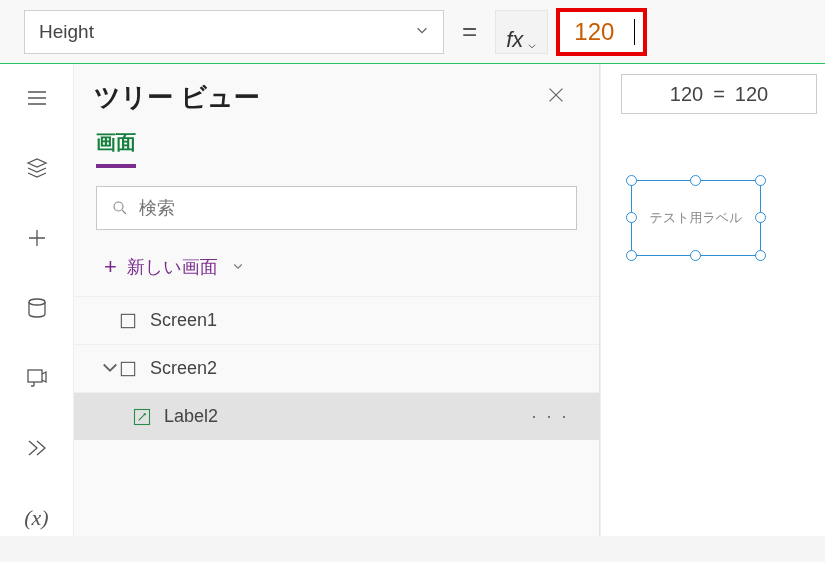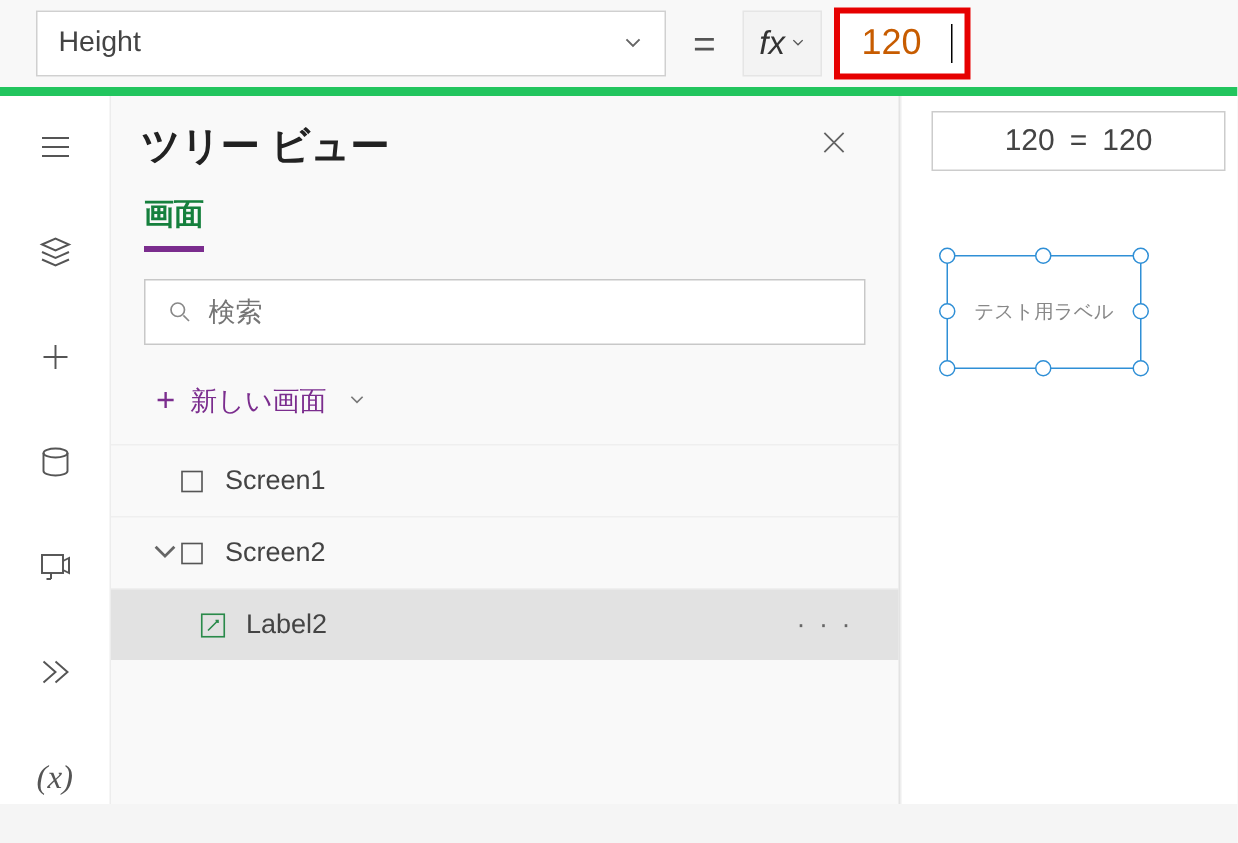--- a/index.html
+++ b/index.html
@@ -1,23 +1,23 @@
 <!DOCTYPE html>
 <html><head>
 <meta charset="utf-8">
 <style>
   * { box-sizing: border-box; margin: 0; padding: 0; font-family: "Segoe UI", "Yu Gothic UI", sans-serif; }
   body { width: 825px; height: 562px; background: #f5f5f5; color: #333; overflow: hidden; }
 
   
-  .formula-bar { display: flex; align-items: center; height: 64px; background: #f8f8f8; border-bottom: 6px solid #22c55e; padding: 0 8px 0 24px; gap: 8px; }
+  .formula-bar { display: flex; align-items: center; height: 64px; background: #f8f8f8; border-bottom: 1px solid #22c55e; padding: 0 8px 0 24px; gap: 8px; }
   .prop-select { flex: 1; max-width: 420px; height: 44px; background: #fff; border: 1px solid #d0d0d0; display: flex; align-items: center; justify-content: space-between; padding: 0 14px; font-size: 19px; color: #444; cursor: pointer; }
   .prop-select .chev { font-size: 14px; color: #666; }
   .equals { font-size: 26px; color: #555; padding: 0 10px; }
-  .fx { height: 44px; padding: 0 10px; display: flex; align-items: center; font-family: Georgia, serif; font-style: italic; font-size: 22px; color: #333; border: 1px solid #e5e5e5; background: #f3f3f3; cursor: pointer; }
+  .fx { height: 44px; padding: 0 10px; display: flex; align-items: flex-end; font-family: Georgia, serif; font-style: italic; font-size: 22px; color: #333; border: 1px solid #e5e5e5; background: #f3f3f3; cursor: pointer; }
   .fx .chev2 { font-style: normal; font-size: 11px; color: #555; margin-left: 4px; }
   .formula-input-wrap { border: 4px solid #e60000; height: 48px; display: flex; align-items: center; padding: 0 8px 0 14px; background: #fff; }
   .formula-input { font-size: 24px; color: #c75c00; font-weight: 500; border: none; outline: none; width: 60px; }
   .caret { width: 1px; height: 26px; background: #000; }
 
   .main { display: flex; }
 
   
   .rail { width: 74px; background: #fff; display: flex; flex-direction: column; align-items: center; padding-top: 16px; gap: 34px; border-right: 1px solid #ededed; }
   .rail-item { width: 48px; height: 36px; display: flex; align-items: center; justify-content: center; color: #555; cursor: pointer; }
@@ -52,21 +52,21 @@
   .tree-row.selected { background: #e2e2e2; }
   .tree-row.selected .edit { stroke: #2a8a4a; }
   .tree-row .dots { position: absolute; right: 30px; color: #666; letter-spacing: 2px; font-size: 18px; }
   .tree-row.indent1 { padding-left: 58px; }
 
   
   .canvas { flex: 1; background: #fff; position: relative; border-left: 1px solid #eee; }
   .result-box { position: absolute; top: 10px; left: 20px; right: 8px; height: 40px; border: 1px solid #ccc; background: #fff; display: flex; align-items: center; justify-content: center; font-size: 20px; color: #444; }
   .result-box .eq { margin: 0 10px; }
 
-  .sel { position: absolute; left: 30px; top: 106px; width: 130px; height: 76px; border: 1.5px solid #2f8fd6; background: #fff; display: flex; align-items: center; justify-content: center; font-size: 13px; color: #888; }
+  .sel { position: absolute; left: 30px; top: 116px; width: 130px; height: 76px; border: 1.5px solid #2f8fd6; background: #fff; display: flex; align-items: center; justify-content: center; font-size: 13px; color: #888; }
   .handle { position: absolute; width: 11px; height: 11px; border: 1.5px solid #2f8fd6; background: #fff; border-radius: 50%; }
   .h-tl { left: -6px; top: -6px; } .h-tm { left: calc(50% - 6px); top: -6px; } .h-tr { right: -6px; top: -6px; }
   .h-ml { left: -6px; top: calc(50% - 6px); } .h-mr { right: -6px; top: calc(50% - 6px); }
   .h-bl { left: -6px; bottom: -6px; } .h-bm { left: calc(50% - 6px); bottom: -6px; } .h-br { right: -6px; bottom: -6px; }
 </style>
 </head>
 <body>
 
 <div class="formula-bar">
   <div class="prop-select">

